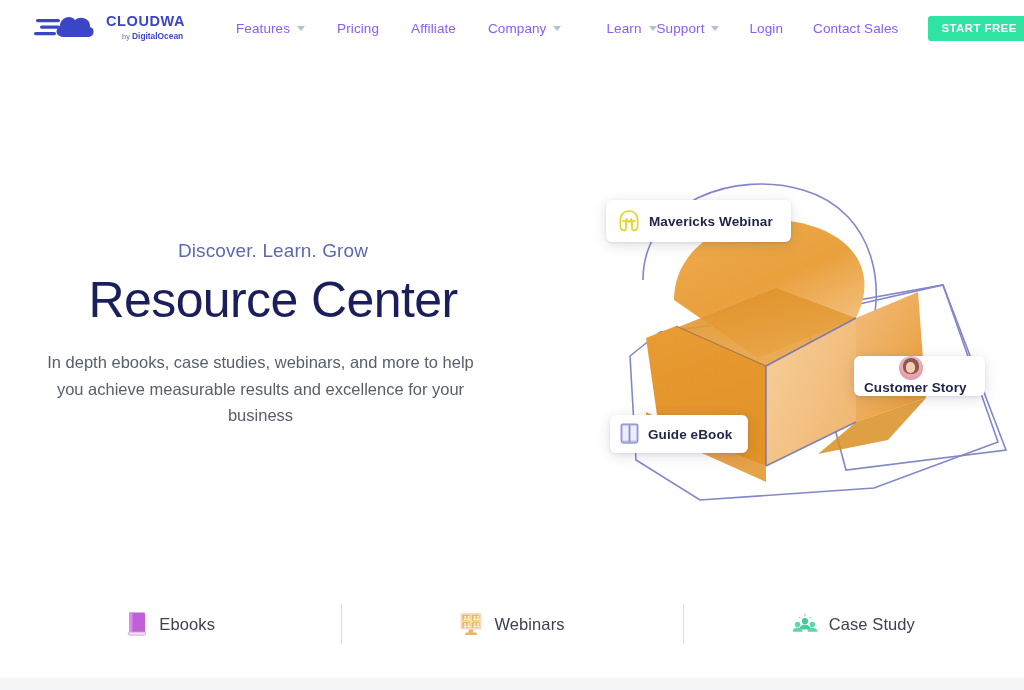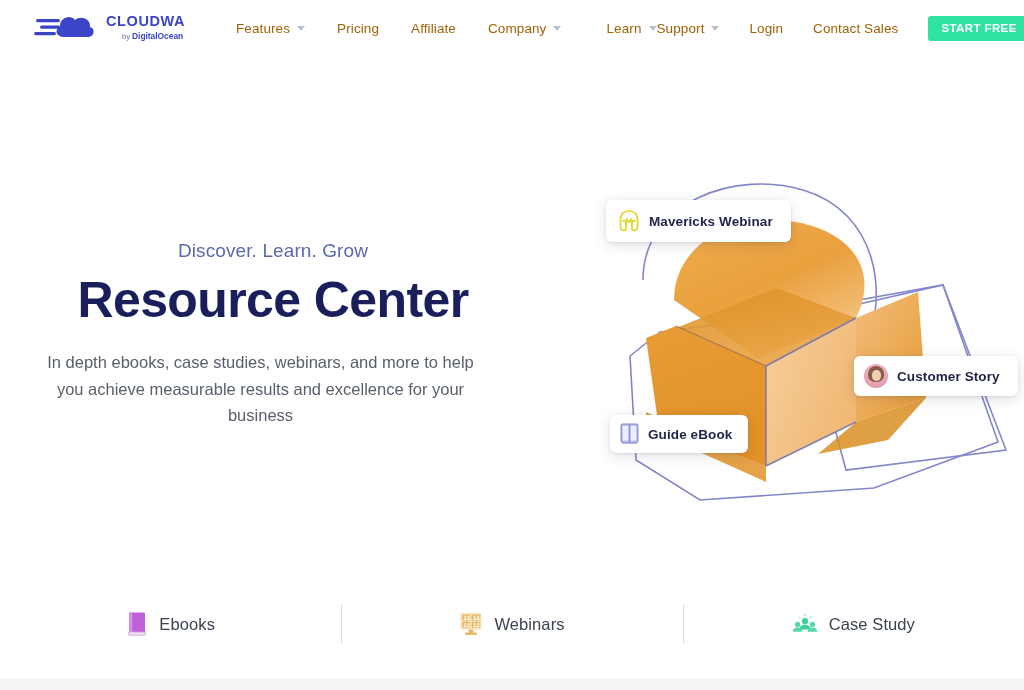--- a/index.html
+++ b/index.html
@@ -23,21 +23,21 @@
     display: flex; align-items: center;
     margin-left: 34px; width: 152px; height: 40px;
   }
   .logo-svg { display: block; }
 
   .nav-main { display: flex; align-items: center; margin-left: 52px; }
   .nav-right { display: flex; align-items: center; margin-left: auto; margin-right: 28px; }
 
   .nav-item {
     display: flex; align-items: center;
-    font-size: 13.5px; color: #a16207;
+    font-size: 13.5px; color: #8b5cf6;
     letter-spacing: .1px;
     padding: 0 0;
     margin-right: 32px;
     cursor: pointer;
     white-space: nowrap;
   }
   .nav-item:last-child { margin-right: 0; padding-left: 13px; }
   .caret {
     display: inline-block;
     width: 0; height: 0;
@@ -61,21 +61,21 @@
   }
 
   
   .hero-text { position: absolute; left: 38px; top: 240px; width: 470px; text-align: center; }
   .eyebrow {
     font-size: 19px; color: #5b6ab0; letter-spacing: .1px;
     margin-bottom: 12px;
   }
   .hero-title {
     font-size: 50px; line-height: 1.06;
-    font-weight: bold; color: #1a1f5c;
+    font-weight: normal; color: #1a1f5c;
     letter-spacing: -0.6px;
     margin-bottom: 22px;
   }
   .hero-desc {
     font-size: 16.5px; line-height: 1.62;
     color: #585f6b; max-width: 445px;
   }
 
   
   .illus { position: absolute; left: 588px; top: 160px; width: 436px; height: 360px; }
@@ -91,21 +91,21 @@
     height: 38px;
     cursor: pointer;
   }
   .float-card .fc-label {
     font-size: 13.5px; font-weight: bold; color: #1f2448;
     letter-spacing: .1px; white-space: nowrap;
   }
   .fc-icon { display: flex; align-items: center; justify-content: center; margin-right: 9px; }
 
   #card-webinar { left: 18px; top: 40px; height: 42px; padding: 0 18px 0 12px; }
-  #card-customer { left: 266px; top: 196px; height: 40px; padding: 0 18px 0 10px; }
+  #card-customer { left: 266px; top: 196px; height: 40px; padding: 0 18px 0 10px; flex-direction: column; }
   #card-ebook { left: 22px; top: 255px; height: 38px; padding: 0 16px 0 10px; }
 
   .avatar {
     width: 24px; height: 24px; border-radius: 50%;
     background: radial-gradient(circle at 50% 36%, #f6cfd6 0%, #e8a3b2 60%, #d98f9f 100%);
     position: relative; overflow: hidden;
     flex: none;
   }
   .avatar::before { 
     content: ""; position: absolute; left: 4px; top: 2px;

